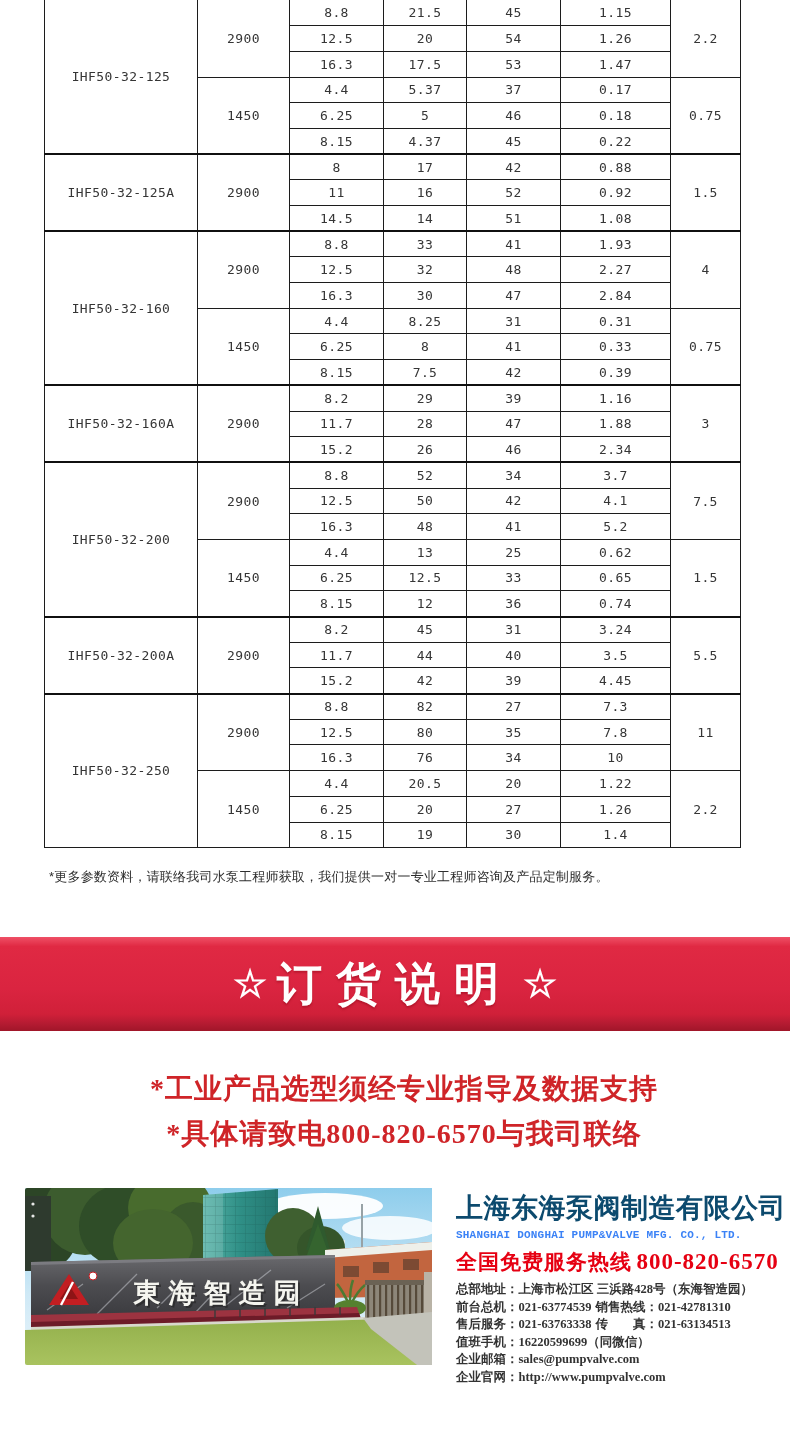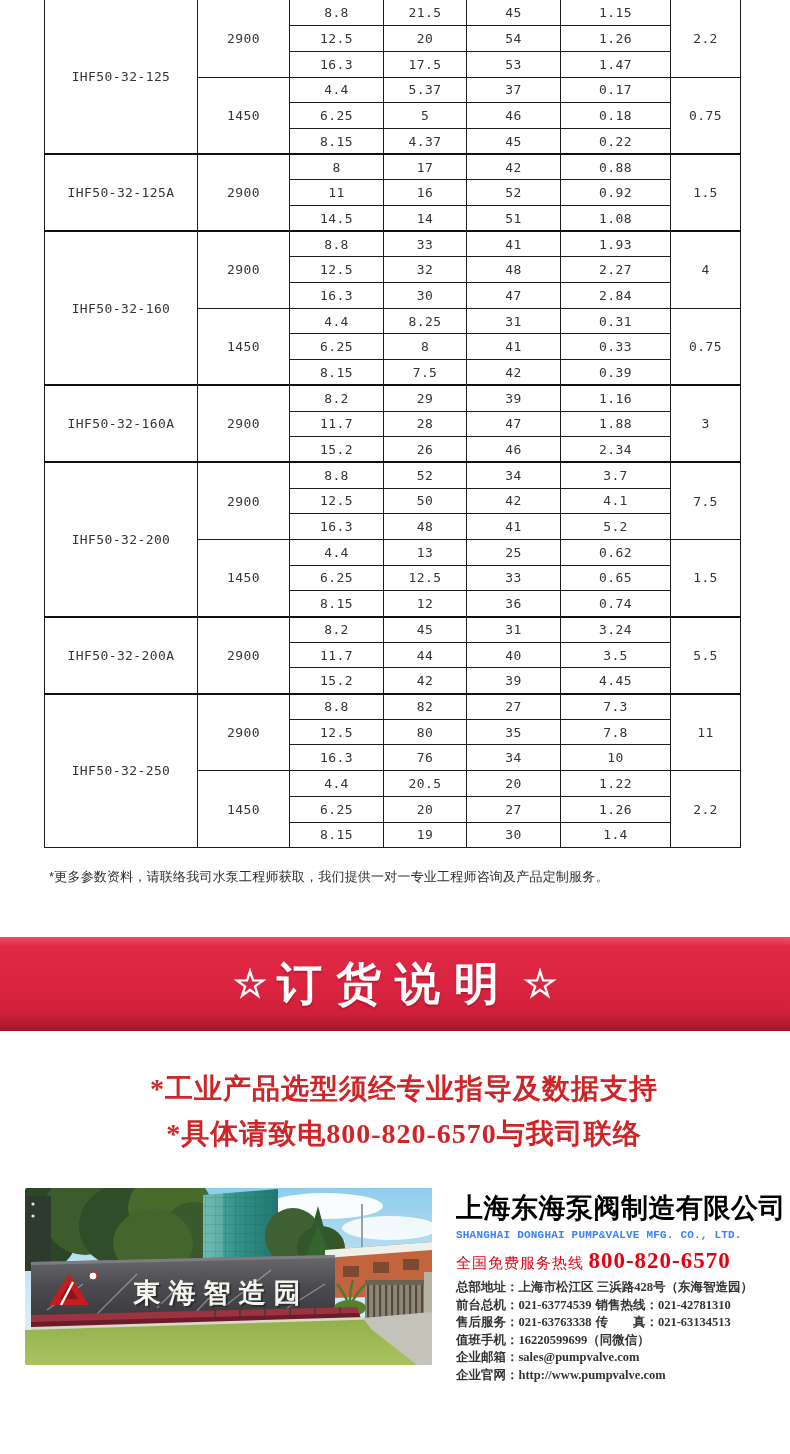--- a/index.html
+++ b/index.html
@@ -49,28 +49,28 @@
     position:absolute; left:9px; top:1066px; width:790px; text-align:center;
     font-family:"Liberation Serif", serif;
     font-weight:900; font-size:28px; color:#cf2428; line-height:45px;
     letter-spacing:1px;
   }
 
   
   .photo-wrap { position:absolute; left:25px; top:1188px; width:440px; height:177px; border-radius:2px; overflow:hidden; }
   .company { position:absolute; left:456px; top:1190px; width:330px; }
   .company-name-cn {
-    font-size:27px; font-weight:900; color:#000000; letter-spacing:.5px; white-space:nowrap;
+    font-size:27px; font-weight:900; color:#0c4a6e; letter-spacing:.5px; white-space:nowrap;
   }
   .company-name-en {
     margin-top:3px; font-family:Liberation Mono, monospace; font-weight:700;
     font-size:11px; color:#3b82f6; letter-spacing:.2px; white-space:nowrap;
   }
   .hotline { margin-top:7px; white-space:nowrap; }
-  .hotline-label { font-size:15px; font-weight:400; color:#e60012; letter-spacing:1px;text-align:center; }
+  .hotline-label { font-size:21px; font-weight:700; color:#e60012; letter-spacing:1px;text-align:center; }
   .hotline-number {
     font-family:"Liberation Serif", serif; font-size:23px; font-weight:900;
     color:#e60012; letter-spacing:1px;
   }
   .contact-list { margin-top:5px; font-family:"Liberation Serif", serif; }
   .contact-line {
     font-size:12.5px; font-weight:700; color:#333; line-height:17.6px; white-space:nowrap;
   }
   .contact-line .pair2 { margin-left:4px; }
 </style>

